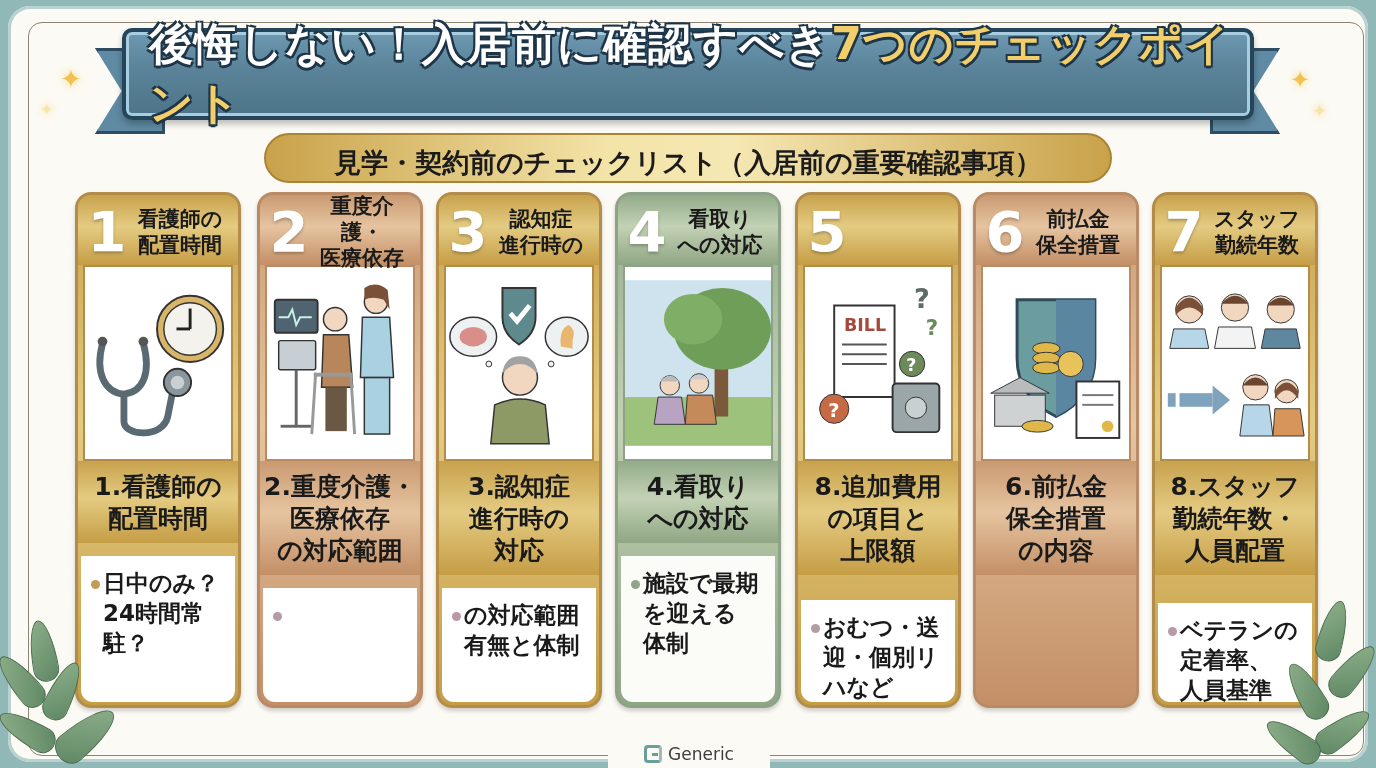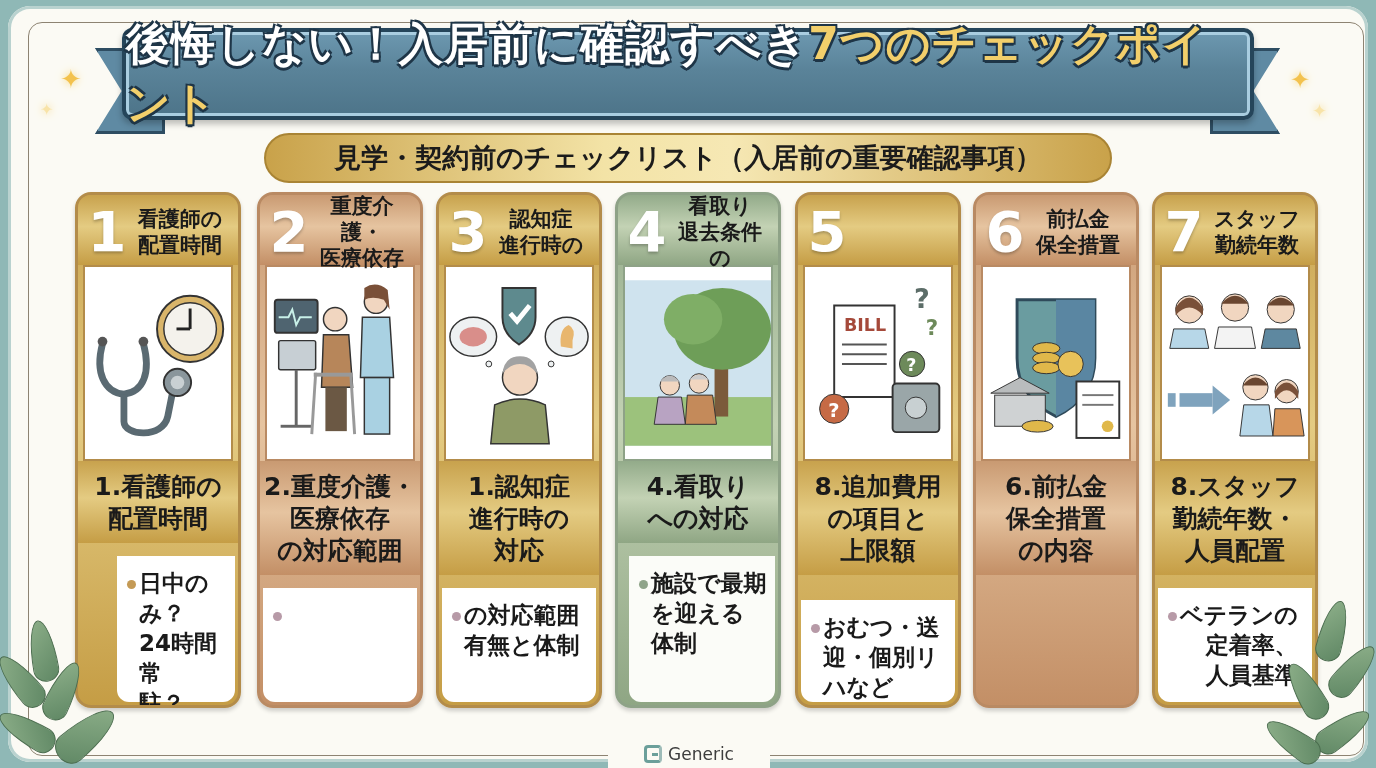--- a/index.html
+++ b/index.html
@@ -33,30 +33,31 @@
     border: 4px solid #25455a;
     border-radius: 10px;
     box-shadow: inset 0 0 0 3px #a9cde0, 0 4px 6px rgba(0,0,0,0.25);
     display: flex; align-items: center; justify-content: center;
   }
   .title-text {
     font-family: "DejaVu Sans", sans-serif;
     font-weight: bold; font-size: 44px; letter-spacing: 1px;
     color: #ffffff;
     text-shadow: -2px -2px 0 #1e3547, 2px -2px 0 #1e3547, -2px 2px 0 #1e3547, 2px 2px 0 #1e3547, 0 3px 0 #1e3547;
+    padding-left: 23px;
   }
   .title-accent { color: #f2cf6b; }
   .sparkle { position: absolute; color: #f3c24e; text-shadow: 0 0 8px #f7d77c; }
   
   .subtitle-pill {
     position: absolute; left: 264px; top: 133px; width: 848px; height: 50px;
     border-radius: 25px;
     background: linear-gradient(90deg, #c9a24a 0%, #f3e3a6 40%, #f6e8b4 55%, #c9a24a 100%);
     border: 2px solid #a98434;
-    display: flex; align-items: center; justify-content: center;
+    display: flex; align-items: flex-end; justify-content: center;
   }
   .subtitle-text { font-weight: bold; font-size: 27px; color: #1b1b1b; }
   
   .cards { position: absolute; left: 75px; top: 192px; width: 1243px; height: 518px; }
   .card {
     position: absolute; top: 0; width: 166px; height: 516px;
     border-radius: 16px;
     border: 3px solid var(--bd);
     background: var(--head);
     overflow: hidden;
@@ -150,21 +151,21 @@
         <path d="M18 60 C10 90, 20 110, 40 112 C60 110, 68 90, 60 60" fill="none" stroke="#5a6a72" stroke-width="7"></path>
         <circle cx="18" cy="58" r="5" fill="#555"></circle>
           <circle cx="60" cy="58" r="5" fill="#555"></circle>
         <path d="M40 112 L40 140 C40 155, 80 158, 85 135 L90 110" fill="none" stroke="#5a6a72" stroke-width="7"></path>
         <circle cx="95" cy="100" r="14" fill="#8a969c" stroke="#333" stroke-width="2"></circle>
         <circle cx="95" cy="100" r="7" fill="#c9d0d3"></circle>
       </svg>
     </div>
     <div class="card-sub">1.看護師の
 配置時間</div>
-    <div class="card-body" style="top:361px;margin-left:36px;">
+    <div class="card-body" style="top:361px;">
       <div class="bullet-row">
         <span class="bullet-dot"></span>
         <span class="bullet-text">日中のみ？
 24時間常
 駐？</span>
       </div>
     </div>
   </div>
 
   <div class="card bronze" style="left:182px;">
@@ -216,56 +217,56 @@
         <ellipse cx="28" cy="58" rx="14" ry="10" fill="#d98e8a"></ellipse>
         <ellipse cx="124" cy="58" rx="22" ry="20" fill="#eef1f2" stroke="#333" stroke-width="1.5"></ellipse>
         <path d="M118 68 Q116 50 126 46 Q134 50 130 62 L130 70 Z" fill="#e8b66e"></path>
         <circle cx="44" cy="86" r="3" fill="#eef1f2" stroke="#333"></circle>
         <circle cx="108" cy="86" r="3" fill="#eef1f2" stroke="#333"></circle>
         <circle cx="76" cy="100" r="18" fill="#f1d6c0" stroke="#333" stroke-width="1.5"></circle>
         <path d="M58 96 Q60 78 76 78 Q92 78 94 96 Q86 86 76 86 Q66 86 58 96 Z" fill="#a2a2a2"></path>
         <path d="M46 168 L50 128 Q76 116 102 128 L106 168 Z" fill="#8e9a66" stroke="#333" stroke-width="1.5"></path>
       </svg>
     </div>
-    <div class="card-sub">1.認知症
+    <div class="card-sub">3.認知症
 進行時の
 対応</div>
     <div class="card-body" style="top:393px;">
       <div class="bullet-row">
         <span class="bullet-dot" style="background:#b79aa7;"></span>
         <span class="bullet-text">の対応範囲
 有無と体制</span>
       </div>
     </div>
   </div>
 
   <div class="card sage" style="left:540px;">
     <div class="card-head">
       <span class="card-num">4</span>
       <span class="card-head-title">看取り
-退去条件の</span>
+への対応</span>
     </div>
     <div class="card-illus">
       <svg width="150" height="170" viewBox="0 0 150 170">
         <rect x="0" y="0" width="150" height="170" fill="#cfe3ee"></rect>
         <rect x="0" y="120" width="150" height="50" fill="#9cc27c"></rect>
         <rect x="92" y="60" width="14" height="80" fill="#7b5a3b"></rect>
         <ellipse cx="100" cy="50" rx="50" ry="42" fill="#6e9e58"></ellipse>
         <ellipse cx="70" cy="40" rx="30" ry="26" fill="#7fae66"></ellipse>
         <circle cx="46" cy="108" r="10" fill="#f1d6c0" stroke="#333"></circle>
         <path d="M36 104 Q46 92 56 104" fill="#bbb"></path>
         <path d="M30 148 L34 120 L58 120 L62 148 Z" fill="#b8a3c2" stroke="#333"></path>
         <circle cx="76" cy="106" r="10" fill="#f1d6c0" stroke="#333"></circle>
         <path d="M66 102 Q76 92 86 102" fill="#ccc"></path>
         <path d="M62 148 L64 118 L90 118 L94 148 Z" fill="#c48a5a" stroke="#333"></path>
       </svg>
     </div>
     <div class="card-sub">4.看取り
 への対応</div>
-    <div class="card-body" style="top:361px;margin-left:8px;">
+    <div class="card-body" style="top:361px;">
       <div class="bullet-row">
         <span class="bullet-dot"></span>
         <span class="bullet-text">施設で最期
 を迎える
 体制</span>
       </div>
     </div>
   </div>
 
   <div class="card gold" style="left:720px;">
@@ -354,21 +355,21 @@
         <path d="M83 108 Q96 92 109 108 Z" fill="#6a4630"></path>
         <path d="M80 160 L84 128 L110 128 L114 160 Z" fill="#b7d7e8" stroke="#333"></path>
         <circle cx="128" cy="114" r="12" fill="#f1d6c0" stroke="#333"></circle>
         <path d="M116 114 Q128 96 140 114 L140 122 Q128 104 116 122 Z" fill="#7a5038"></path>
         <path d="M114 160 L116 132 L142 132 L146 160 Z" fill="#d8955a" stroke="#333"></path>
       </svg>
     </div>
     <div class="card-sub">8.スタッフ
 勤続年数・
 人員配置</div>
-    <div class="card-body" style="top:393px;text-align:right;">
+    <div class="card-body" style="top:408px;">
       <div class="bullet-row">
         <span class="bullet-dot" style="background:#b79aa7;"></span>
         <span class="bullet-text">ベテランの
 定着率、
 人員基準</span>
       </div>
     </div>
   </div>
 </div>
 

